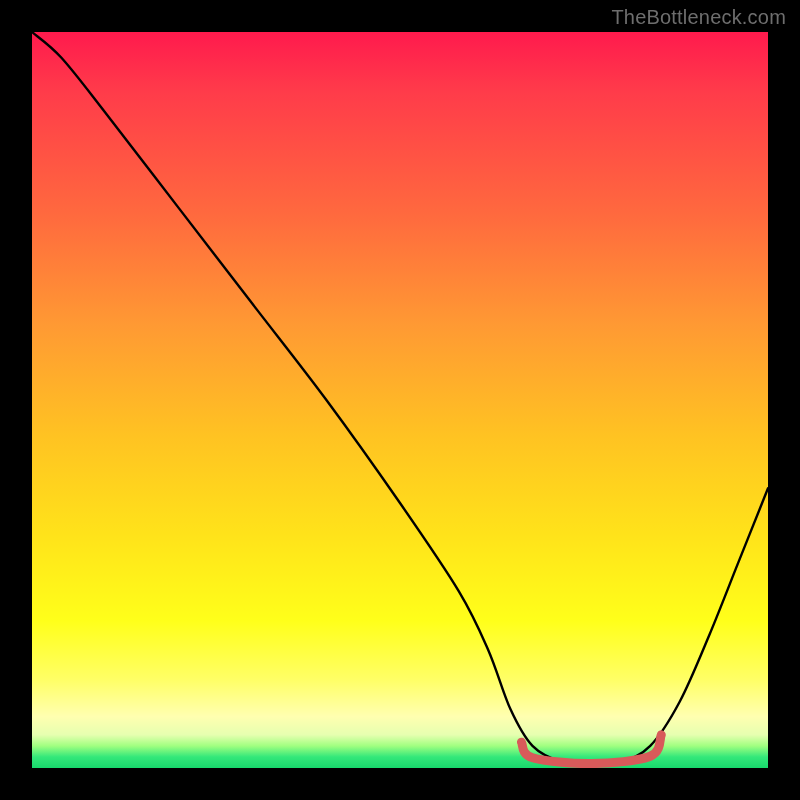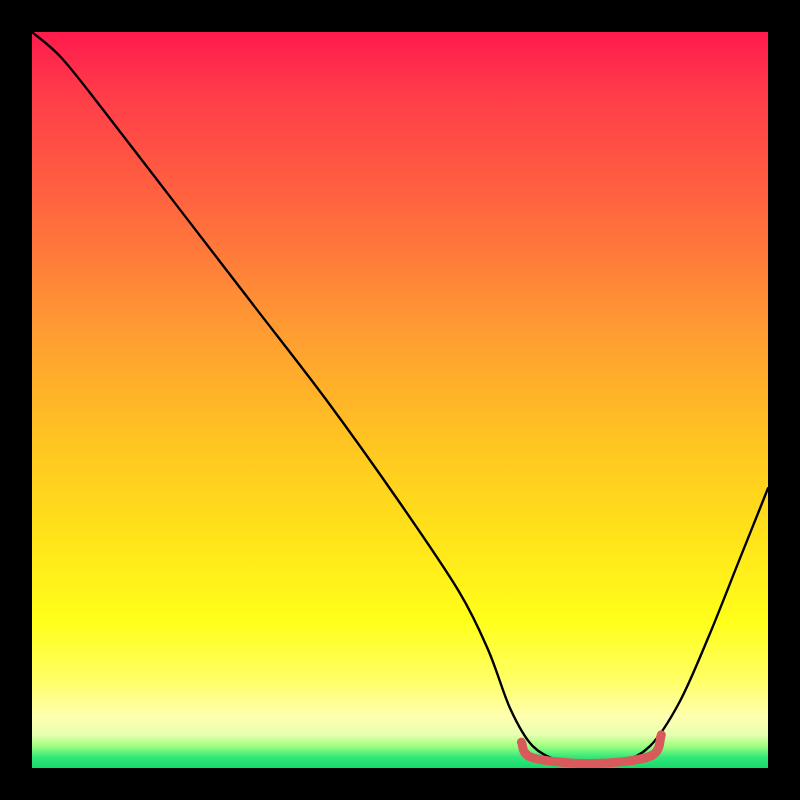--- a/index.html
+++ b/index.html
@@ -57,20 +57,21 @@
   }
   svg.curve {
     position: absolute;
     inset: 0;
   }
 </style>
 </head>
 <body>
 
 <div class="frame">
+  <div class="watermark">TheBottleneck.com</div>
   <div class="plot">
     <div class="gradient"></div>
     <svg class="curve" viewBox="0 0 736 736" preserveAspectRatio="none">
       <path fill="none" stroke="#000000" stroke-width="2.4" stroke-linecap="round" d="M 0.00 0.00 C 4.91 4.29, 17.17 12.27, 29.44 25.76 C 41.71 39.25, 53.97 55.81, 73.60 80.96 C 93.23 106.11, 122.67 144.75, 147.20 176.64 C 171.73 208.53, 196.27 240.43, 220.80 272.32 C 245.33 304.21, 269.87 334.88, 294.40 368.00 C 318.93 401.12, 345.92 439.15, 368.00 471.04 C 390.08 502.93, 412.16 534.83, 426.88 559.36 C 441.60 583.89, 447.73 598.61, 456.32 618.24 C 464.91 637.87, 471.04 661.17, 478.40 677.12 C 485.76 693.07, 491.89 705.09, 500.48 713.92 C 509.07 722.75, 520.11 727.05, 529.92 730.11 C 539.73 733.18, 549.55 732.32, 559.36 732.32 C 569.17 732.32, 578.99 733.18, 588.80 730.11 C 598.61 727.05, 608.43 723.98, 618.24 713.92 C 628.05 703.86, 637.87 688.16, 647.68 669.76 C 657.49 651.36, 667.31 626.83, 677.12 603.52 C 686.93 580.21, 696.75 554.45, 706.56 529.92 C 716.37 505.39, 731.09 468.59, 736.00 456.32" id="curve-path"></path>
       <path fill="none" stroke="#d85a5a" stroke-width="9" stroke-linecap="round" d="M 489.44 710.24 C 491.28 712.82, 488.83 722.14, 500.48 725.70 C 512.13 729.25, 539.73 731.83, 559.36 731.58 C 578.99 731.34, 606.59 729.01, 618.24 724.22 C 629.89 719.44, 627.44 706.44, 629.28 702.88" id="highlight-path"></path>
     </svg>
   </div>
 </div>
 
 </body></html>

